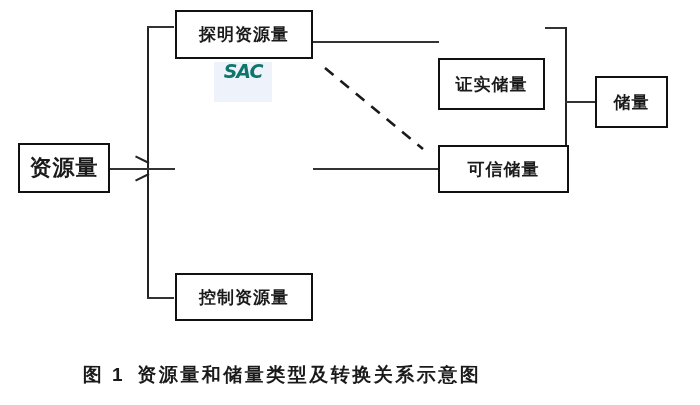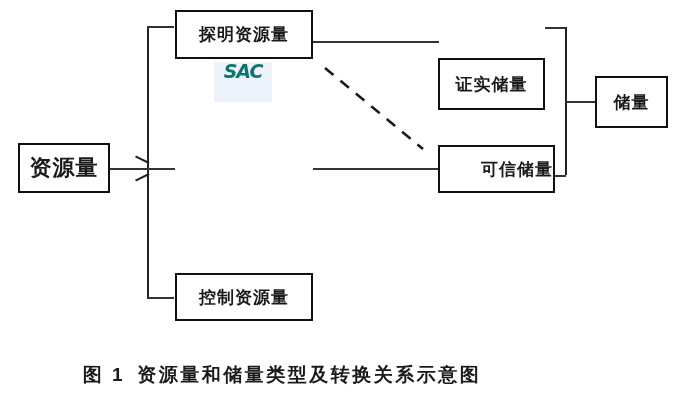--- a/index.html
+++ b/index.html
@@ -37,21 +37,21 @@
     line-height: 1;
     white-space: nowrap;
     font-family: Liberation Serif, serif;
   }
 
   .node-res        { left: 18px;  top: 143px; width: 92px;  height: 50px;  font-size: 22px; }
   .node-proved     { left: 175px; top: 10px;  width: 138px; height: 49px;  font-size: 17px; }
   .node-probable   { left: 175px; top: 145px; width: 138px; height: 48px;  font-size: 17px; }
   .node-inferred   { left: 175px; top: 273px; width: 138px; height: 48px;  font-size: 17px; }
   .node-provedres  { left: 438px; top: 10px;  width: 107px; height: 52px;  font-size: 17px; margin-top: 48px; }
-  .node-probres    { left: 438px; top: 145px; width: 117px; height: 48px;  font-size: 17px; justify-content: flex-end; }
+  .node-probres    { left: 438px; top: 145px; width: 131px; height: 48px;  font-size: 17px; }
   .node-reserve    { left: 595px; top: 76px;  width: 73px;  height: 52px;  font-size: 17px; text-align: right; }
   .vline {
     position: absolute;
     width: 0;
     border-left: 2.5px solid #222222;
     z-index: 3;
   }
   .thinline {
     position: absolute;
     height: 0;

